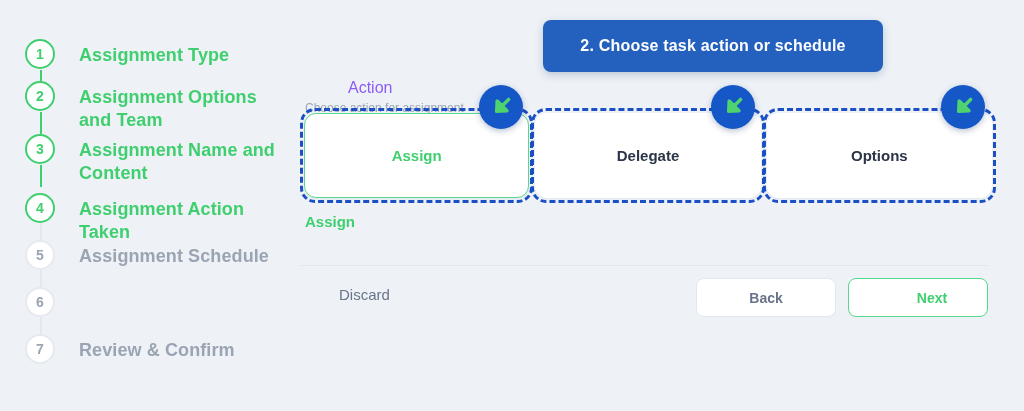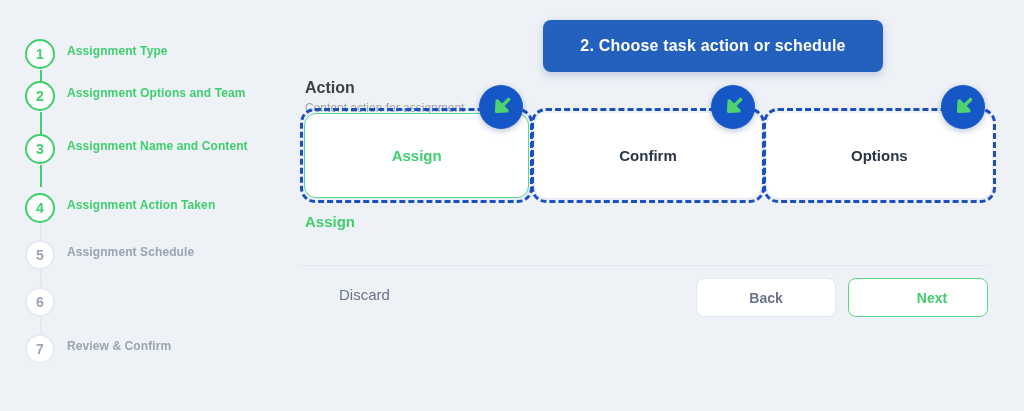--- a/index.html
+++ b/index.html
@@ -17,32 +17,32 @@
   .step-circle {
     width: 30px; height: 30px; border-radius: 50%;
     border: 2px solid #3fcf6e; background: #ffffff;
     display: flex; align-items: center; justify-content: center;
     font-size: 14px; font-weight: 600; color: #3fcf6e;
     flex: 0 0 30px; z-index: 2; position: relative;
   }
   .step.done .step-circle { border-color: #3fcf6e; color: #3fcf6e; }
   .step.pending .step-circle { border: 2px solid #e6eaf0; color: #9aa4b2; background: #ffffff; }
   .step-label {
-    margin-left: 12px; font-size: 12px; font-weight: 700;
+    margin-left: 24px; font-size: 18px; font-weight: 700;
     color: #3fcf6e; line-height: 1.25; padding-top: 5px; letter-spacing: .1px;
   }
   .step.pending .step-label { color: #9aa4b2; font-weight: 600; }
   .connector { position: absolute; left: 40px; width: 2px; background: #3fcf6e; z-index: 1; }
   .connector.pending { background: #e3e8ef; }
 
   
   .panel { position: absolute; left: 276px; top: 0; width: 748px; height: 411px; background: #eef2f7; }
 
   .action-head { position: absolute; left: 29px; top: 79px; }
-  .action-title { font-size: 16px; font-weight: 700; color: #404040; }
+  .action-title { font-size: 16px; font-weight: 400; color: #8b5cf6; margin-left: 43px; }
   .action-sub { font-size: 12px; color: #9aa4b2; margin-top: 4px; }
 
   
   .cards { position: absolute; left: 28px; top: 113px; width: 688px; height: 85px; display: flex; gap: 6px; }
   .card-wrap { position: relative; flex: 1 1 0; }
   .card {
     position: absolute; inset: 0;
     background: #ffffff; border-radius: 12px;
     border: 1.5px solid transparent;
     display: flex; align-items: center; justify-content: center;
@@ -141,33 +141,33 @@
     <div class="step pending" style="left:25px; top:334px;">
       <div class="step-circle">7</div>
       <div class="step-label">Review &amp; Confirm</div>
     </div>
   </div>
 
   <div class="panel">
 
     <div class="action-head">
       <div class="action-title">Action</div>
-      <div class="action-sub">Content action for assignment</div>
+      <div class="action-sub">Choose action for assignment</div>
     </div>
 
     <div class="cards">
       <div class="card-wrap">
         <div class="card selected">
           <span>Assign</span>
         </div>
         <div class="dashed"></div>
       </div>
       <div class="card-wrap">
         <div class="card">
-          <span>Confirm</span>
+          <span>Delegate</span>
         </div>
         <div class="dashed"></div>
       </div>
       <div class="card-wrap">
         <div class="card">
           <span>Options</span>
         </div>
         <div class="dashed"></div>
       </div>
     </div>

